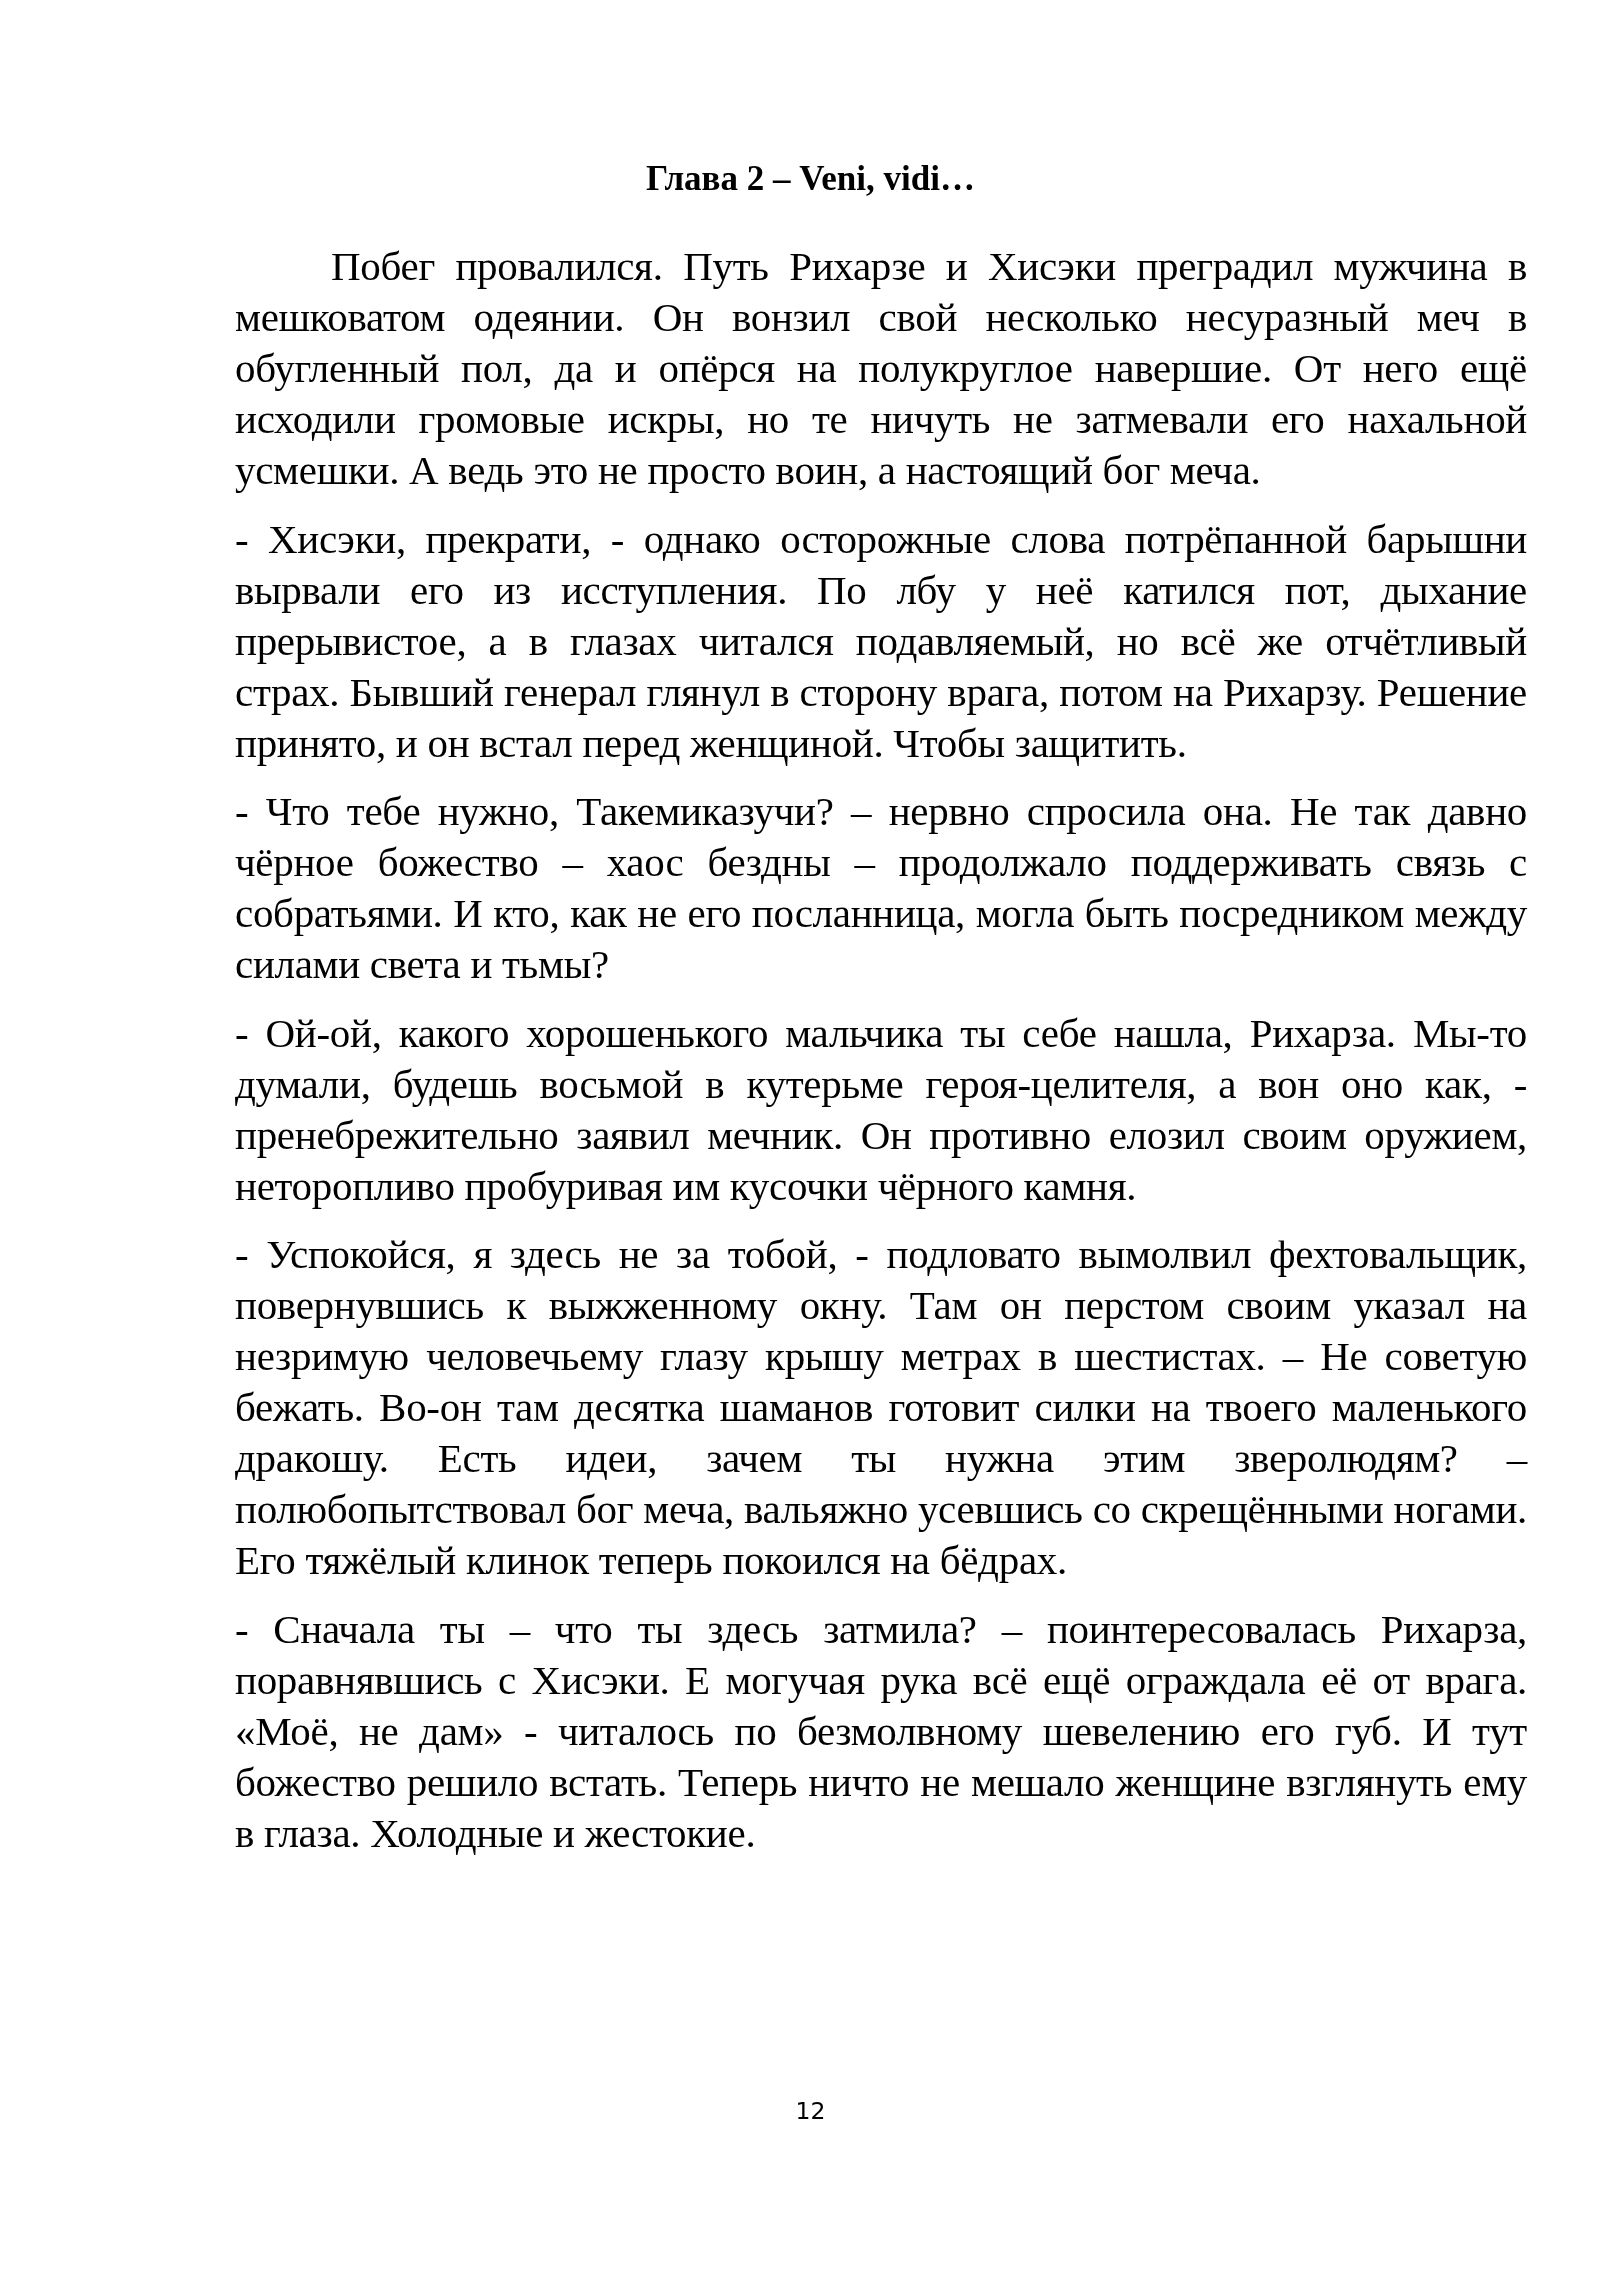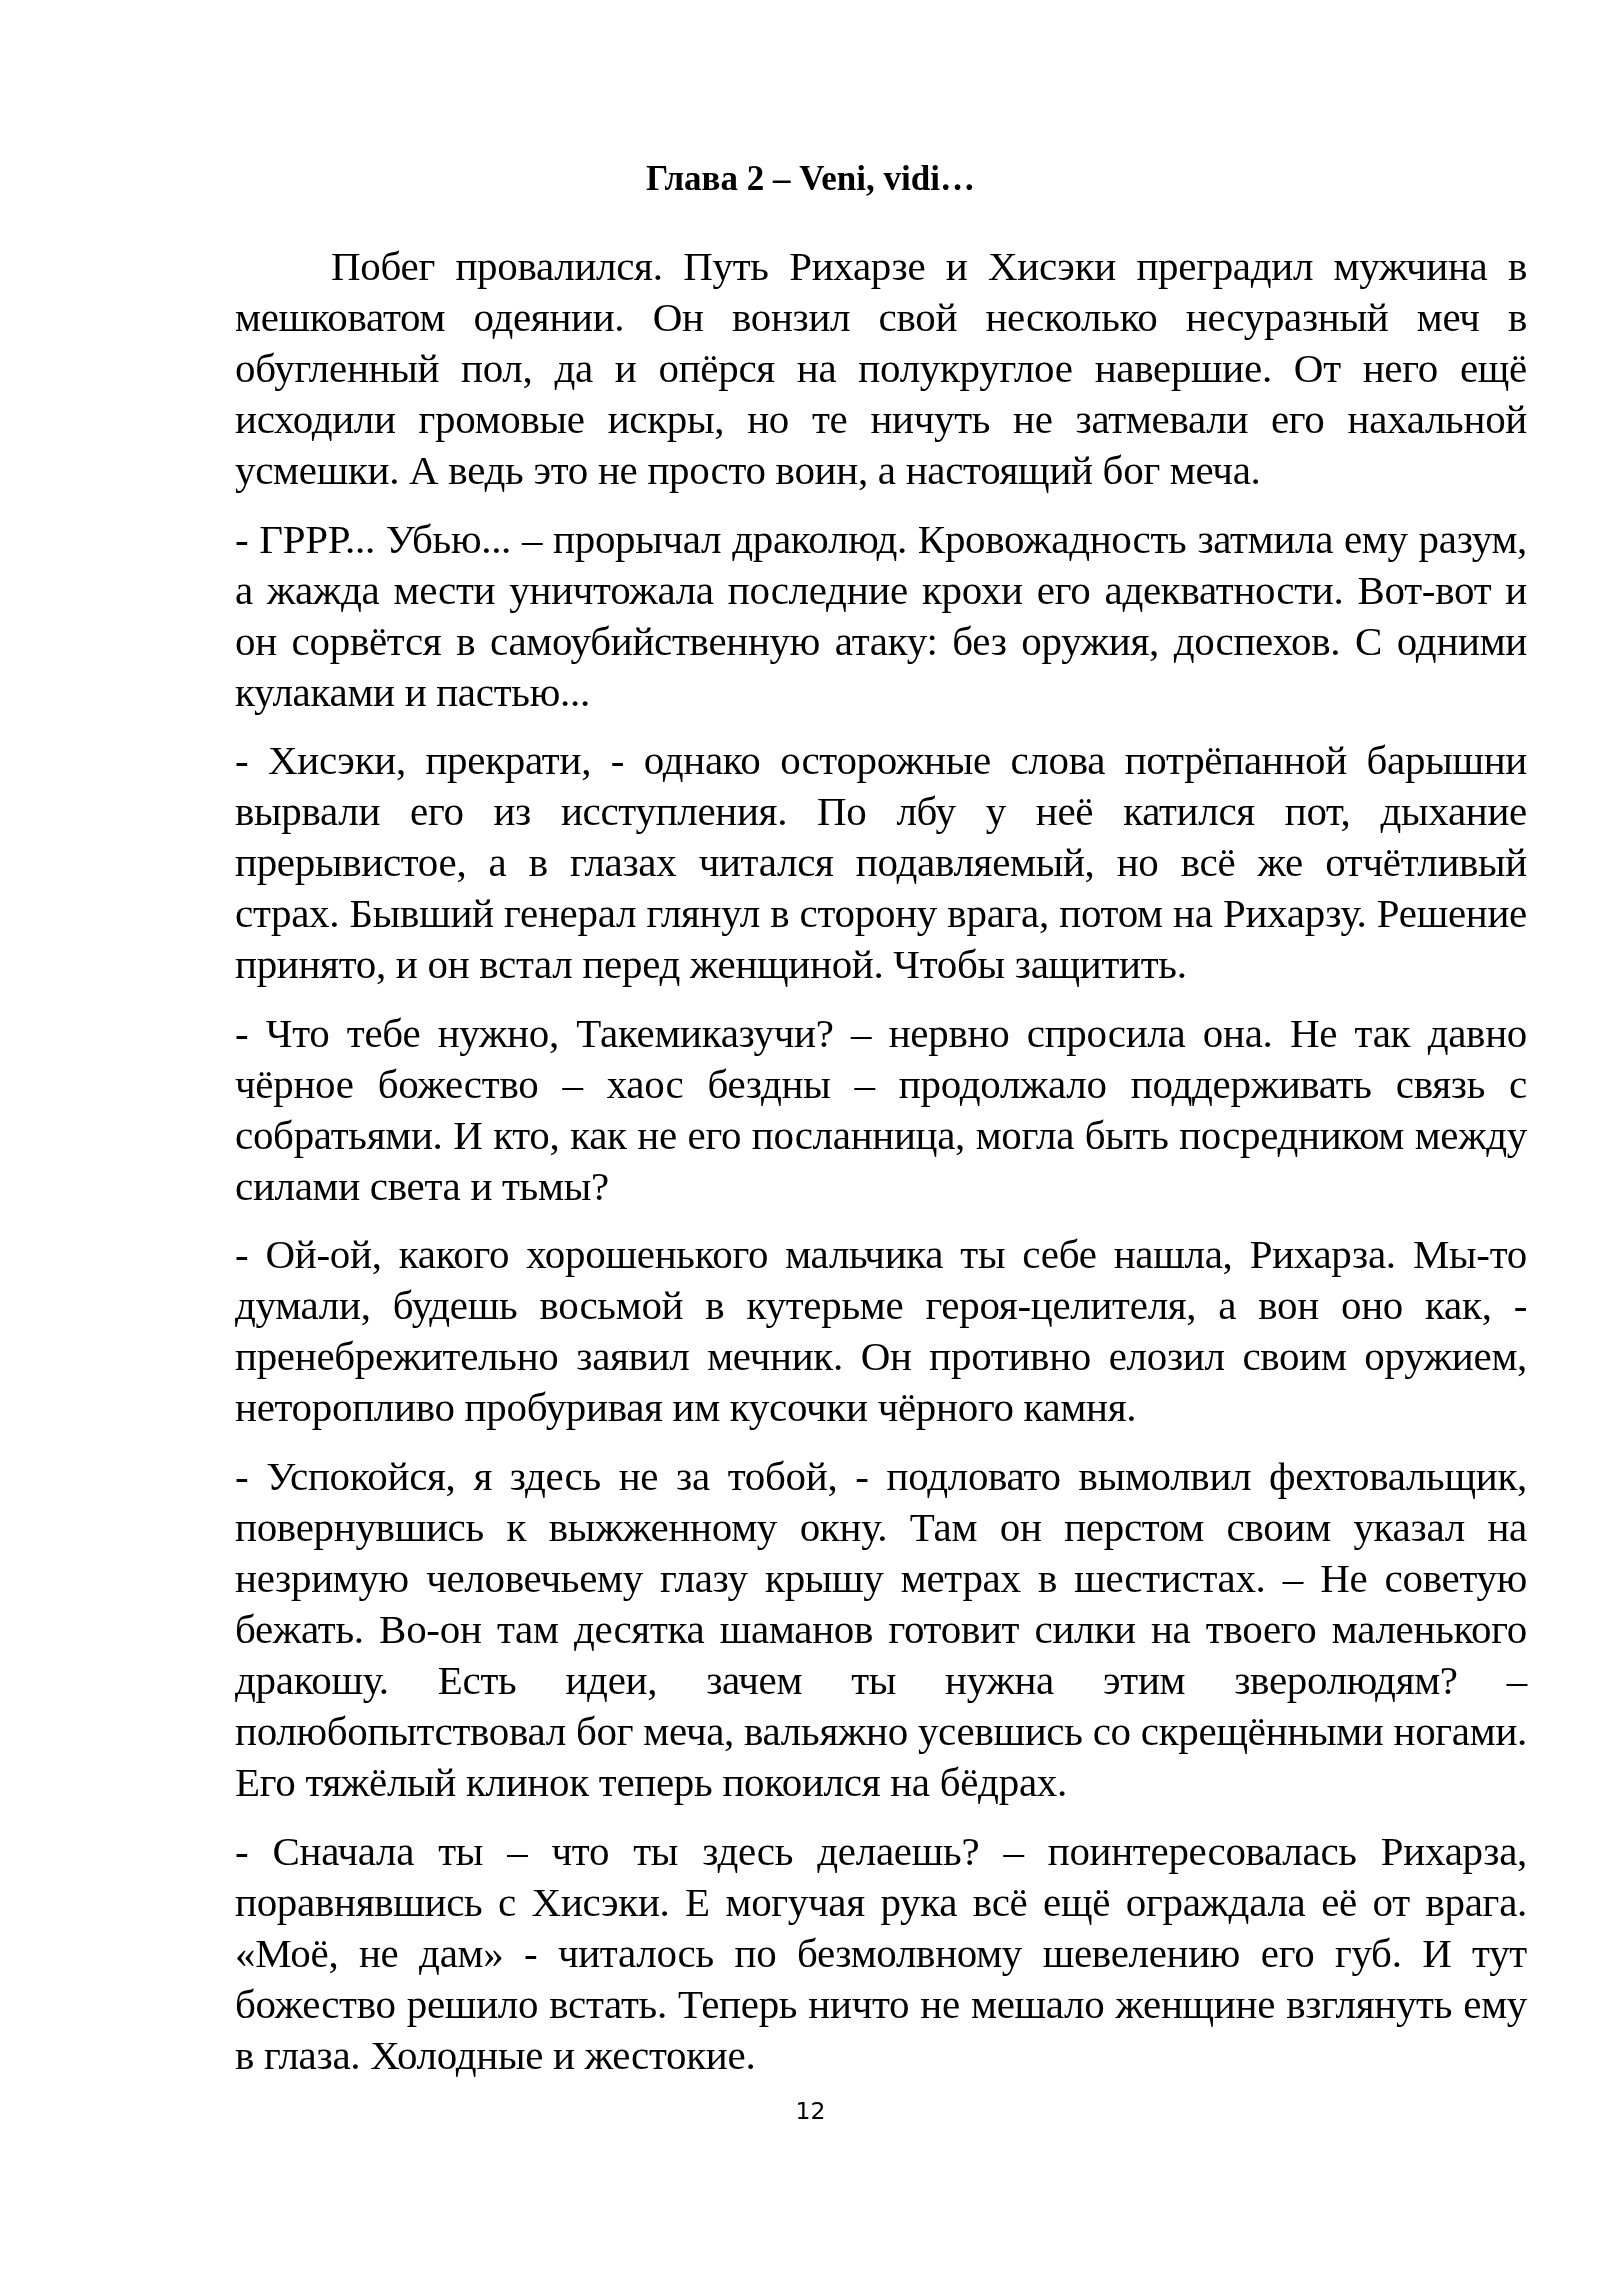--- a/index.html
+++ b/index.html
@@ -32,23 +32,22 @@
   }
 </style>
 </head>
 <body>
 
 <div class="page">
   <h1 class="title">Глава 2 – Veni, vidi…</h1>
 
   <div class="body">
     <p class="para indent">Побег провалился. Путь Рихарзе и Хисэки преградил мужчина в мешковатом одеянии. Он вонзил свой несколько несуразный меч в обугленный пол, да и опёрся на полукруглое навершие. От него ещё исходили громовые искры, но те ничуть не затмевали его нахальной усмешки. А ведь это не просто воин, а настоящий бог меча.</p>
-    <p class="para">- ГРРР... Убью... – прорычал драколюд. Кровожадность затмила ему разум, а жажда мести уничтожала последние крохи его адекватности. Вот-вот и он сорвётся в самоубийственную атаку: без оружия, доспехов. С одними кулаками и пастью...</p>
     <p class="para">- Хисэки, прекрати, - однако осторожные слова потрёпанной барышни вырвали его из исступления. По лбу у неё катился пот, дыхание прерывистое, а в глазах читался подавляемый, но всё же отчётливый страх. Бывший генерал глянул в сторону врага, потом на Рихарзу. Решение принято, и он встал перед женщиной. Чтобы защитить.</p>
     <p class="para">- Что тебе нужно, Такемиказучи? – нервно спросила она. Не так давно чёрное божество – хаос бездны – продолжало поддерживать связь с собратьями. И кто, как не его посланница, могла быть посредником между силами света и тьмы?</p>
     <p class="para">- Ой-ой, какого хорошенького мальчика ты себе нашла, Рихарза. Мы-то думали, будешь восьмой в кутерьме героя-целителя, а вон оно как, - пренебрежительно заявил мечник. Он противно елозил своим оружием, неторопливо пробуривая им кусочки чёрного камня.</p>
     <p class="para">- Успокойся, я здесь не за тобой, - подловато вымолвил фехтовальщик, повернувшись к выжженному окну. Там он перстом своим указал на незримую человечьему глазу крышу метрах в шестистах. – Не советую бежать. Во-он там десятка шаманов готовит силки на твоего маленького дракошу. Есть идеи, зачем ты нужна этим зверолюдям? – полюбопытствовал бог меча, вальяжно усевшись со скрещёнными ногами. Его тяжёлый клинок теперь покоился на бёдрах.</p>
-    <p class="para"><span>- Сначала ты – что ты здесь делаешь? – поинтересовалась Рихарза, поравнявшись с Хисэки. Е могучая рука всё ещё ограждала её от врага. «</span><span class="it">Моё, не дам</span><span>» - читалось по безмолвному шевелению его губ. И тут божество решило встать. Теперь ничто не мешало женщине взглянуть ему в глаза. Холодные и жестокие.</span></p>
+    <p class="para"><span>- Сначала ты – что ты здесь затмила? – поинтересовалась Рихарза, поравнявшись с Хисэки. Е могучая рука всё ещё ограждала её от врага. «</span><span class="it">Моё, не дам</span><span>» - читалось по безмолвному шевелению его губ. И тут божество решило встать. Теперь ничто не мешало женщине взглянуть ему в глаза. Холодные и жестокие.</span></p>
   </div>
 
   <div class="page-number">12</div>
 </div>
 
 
 </body></html>

